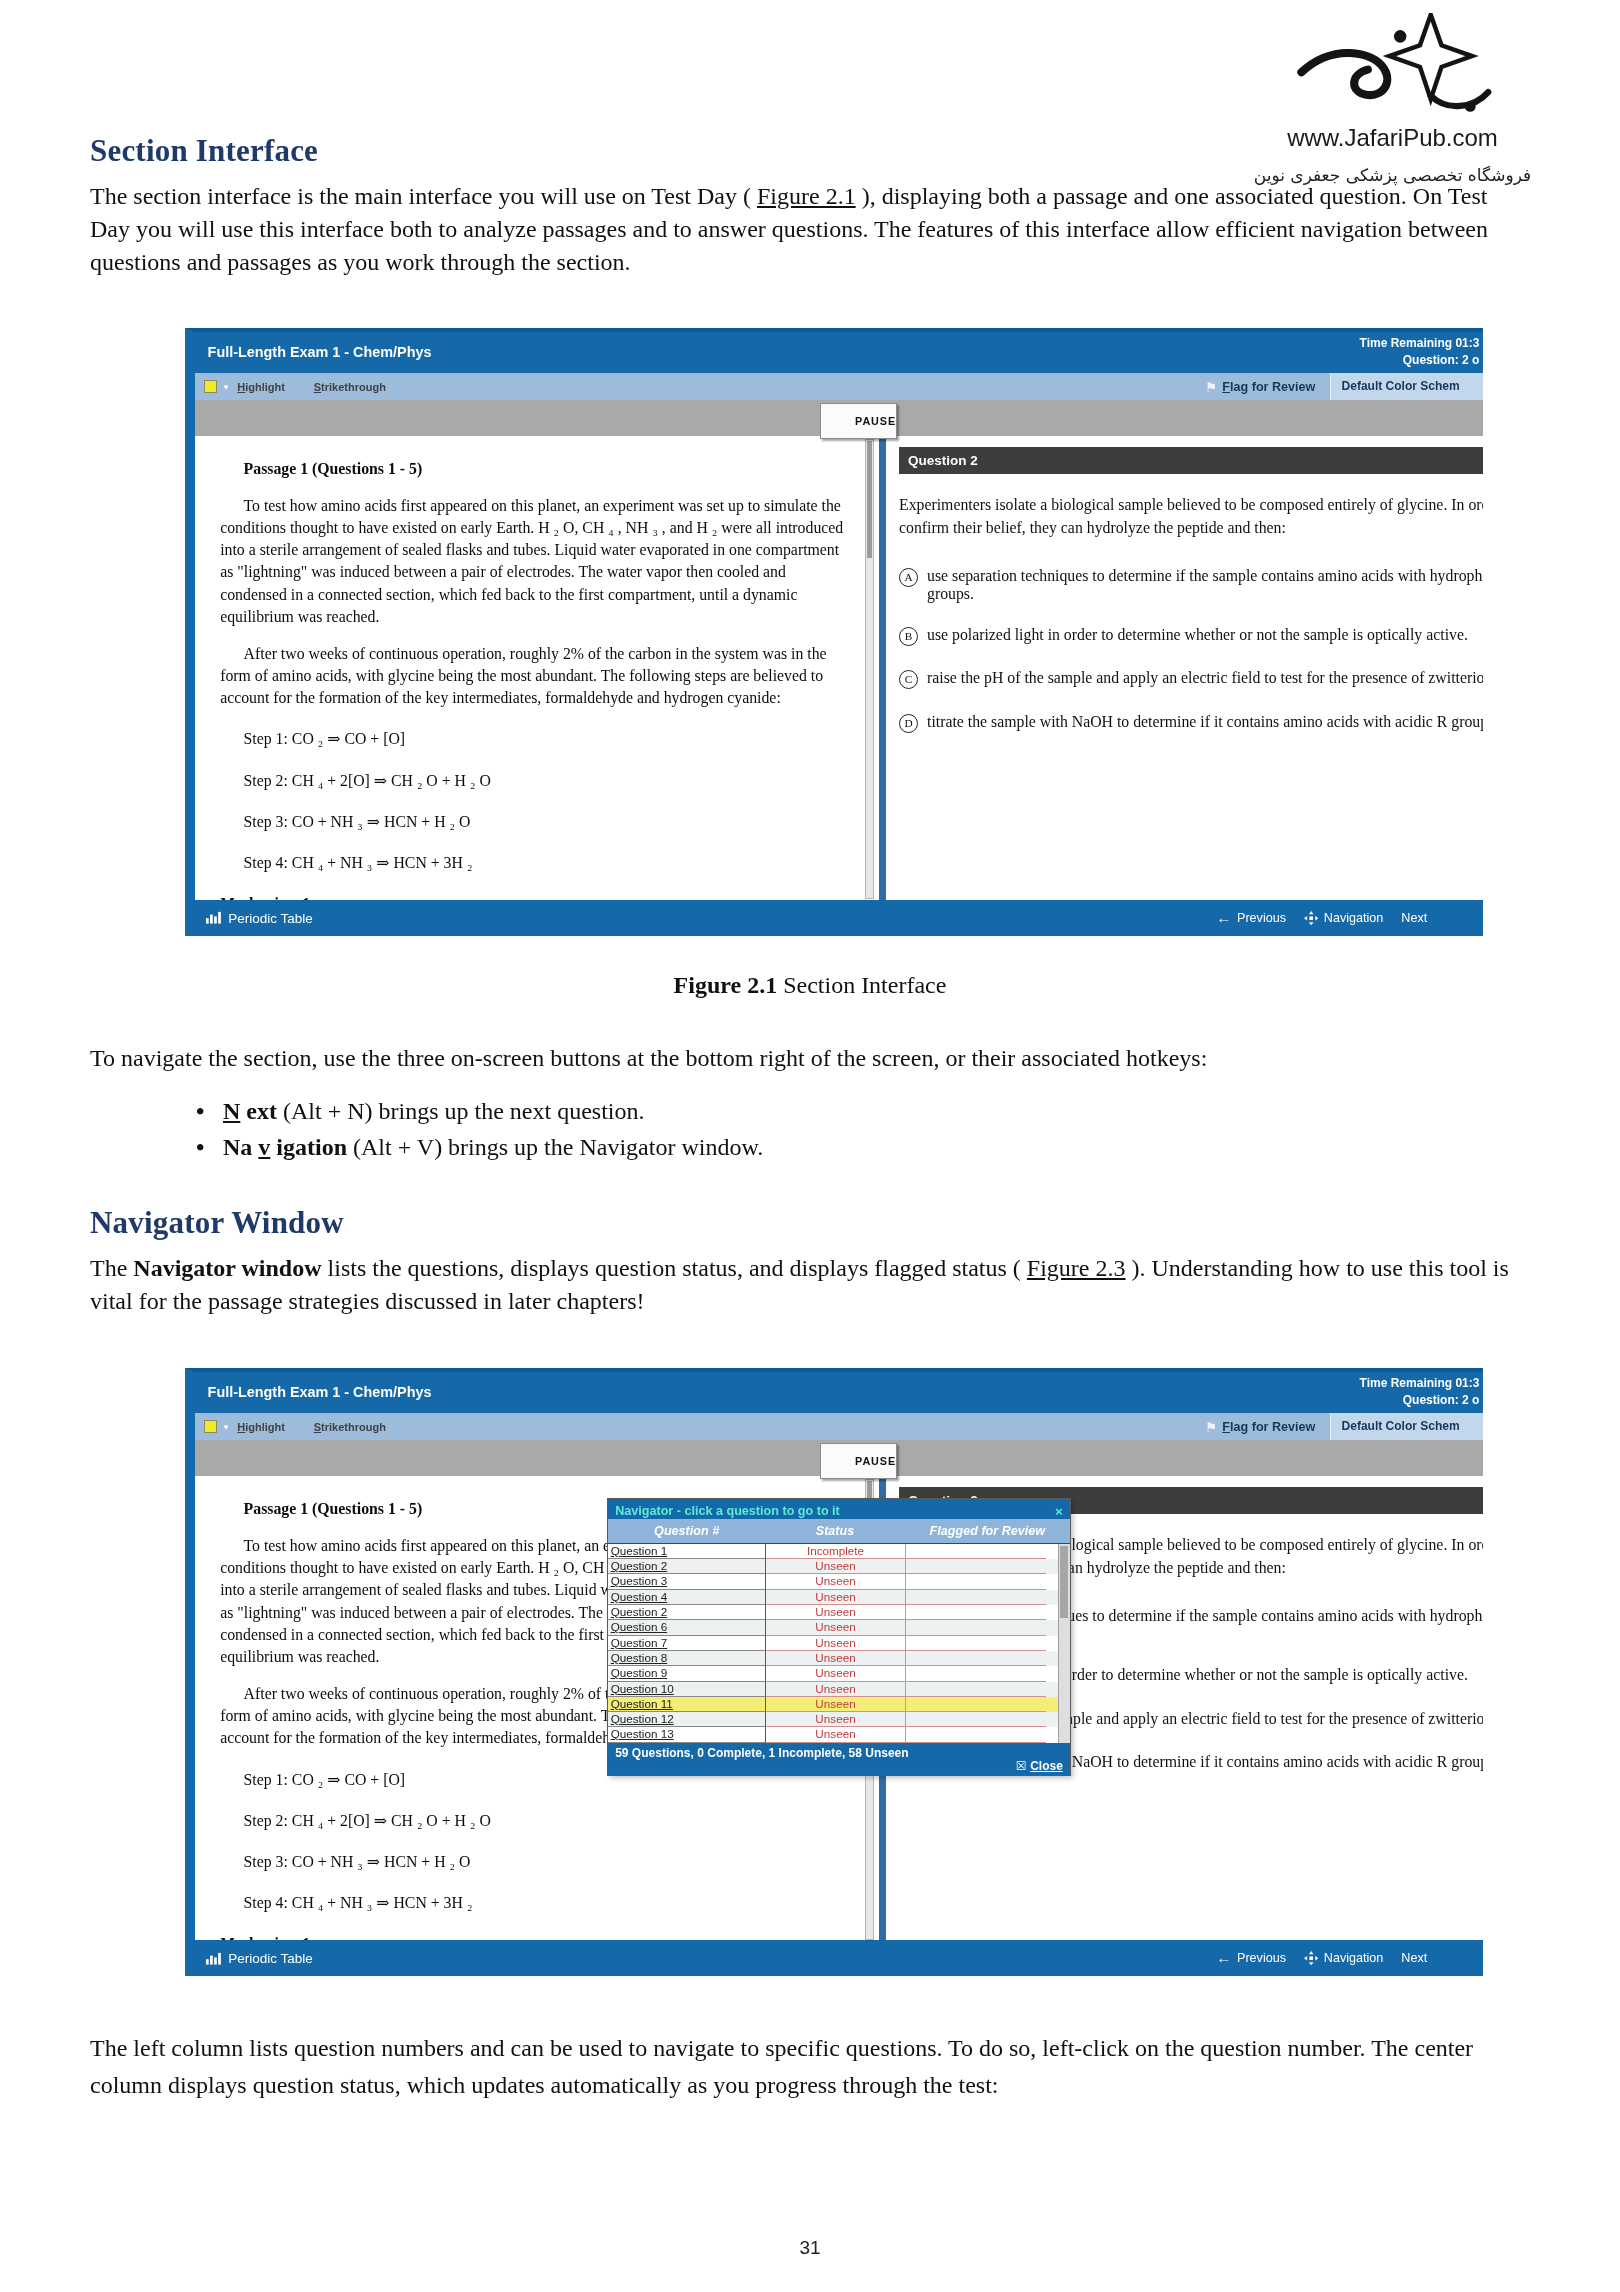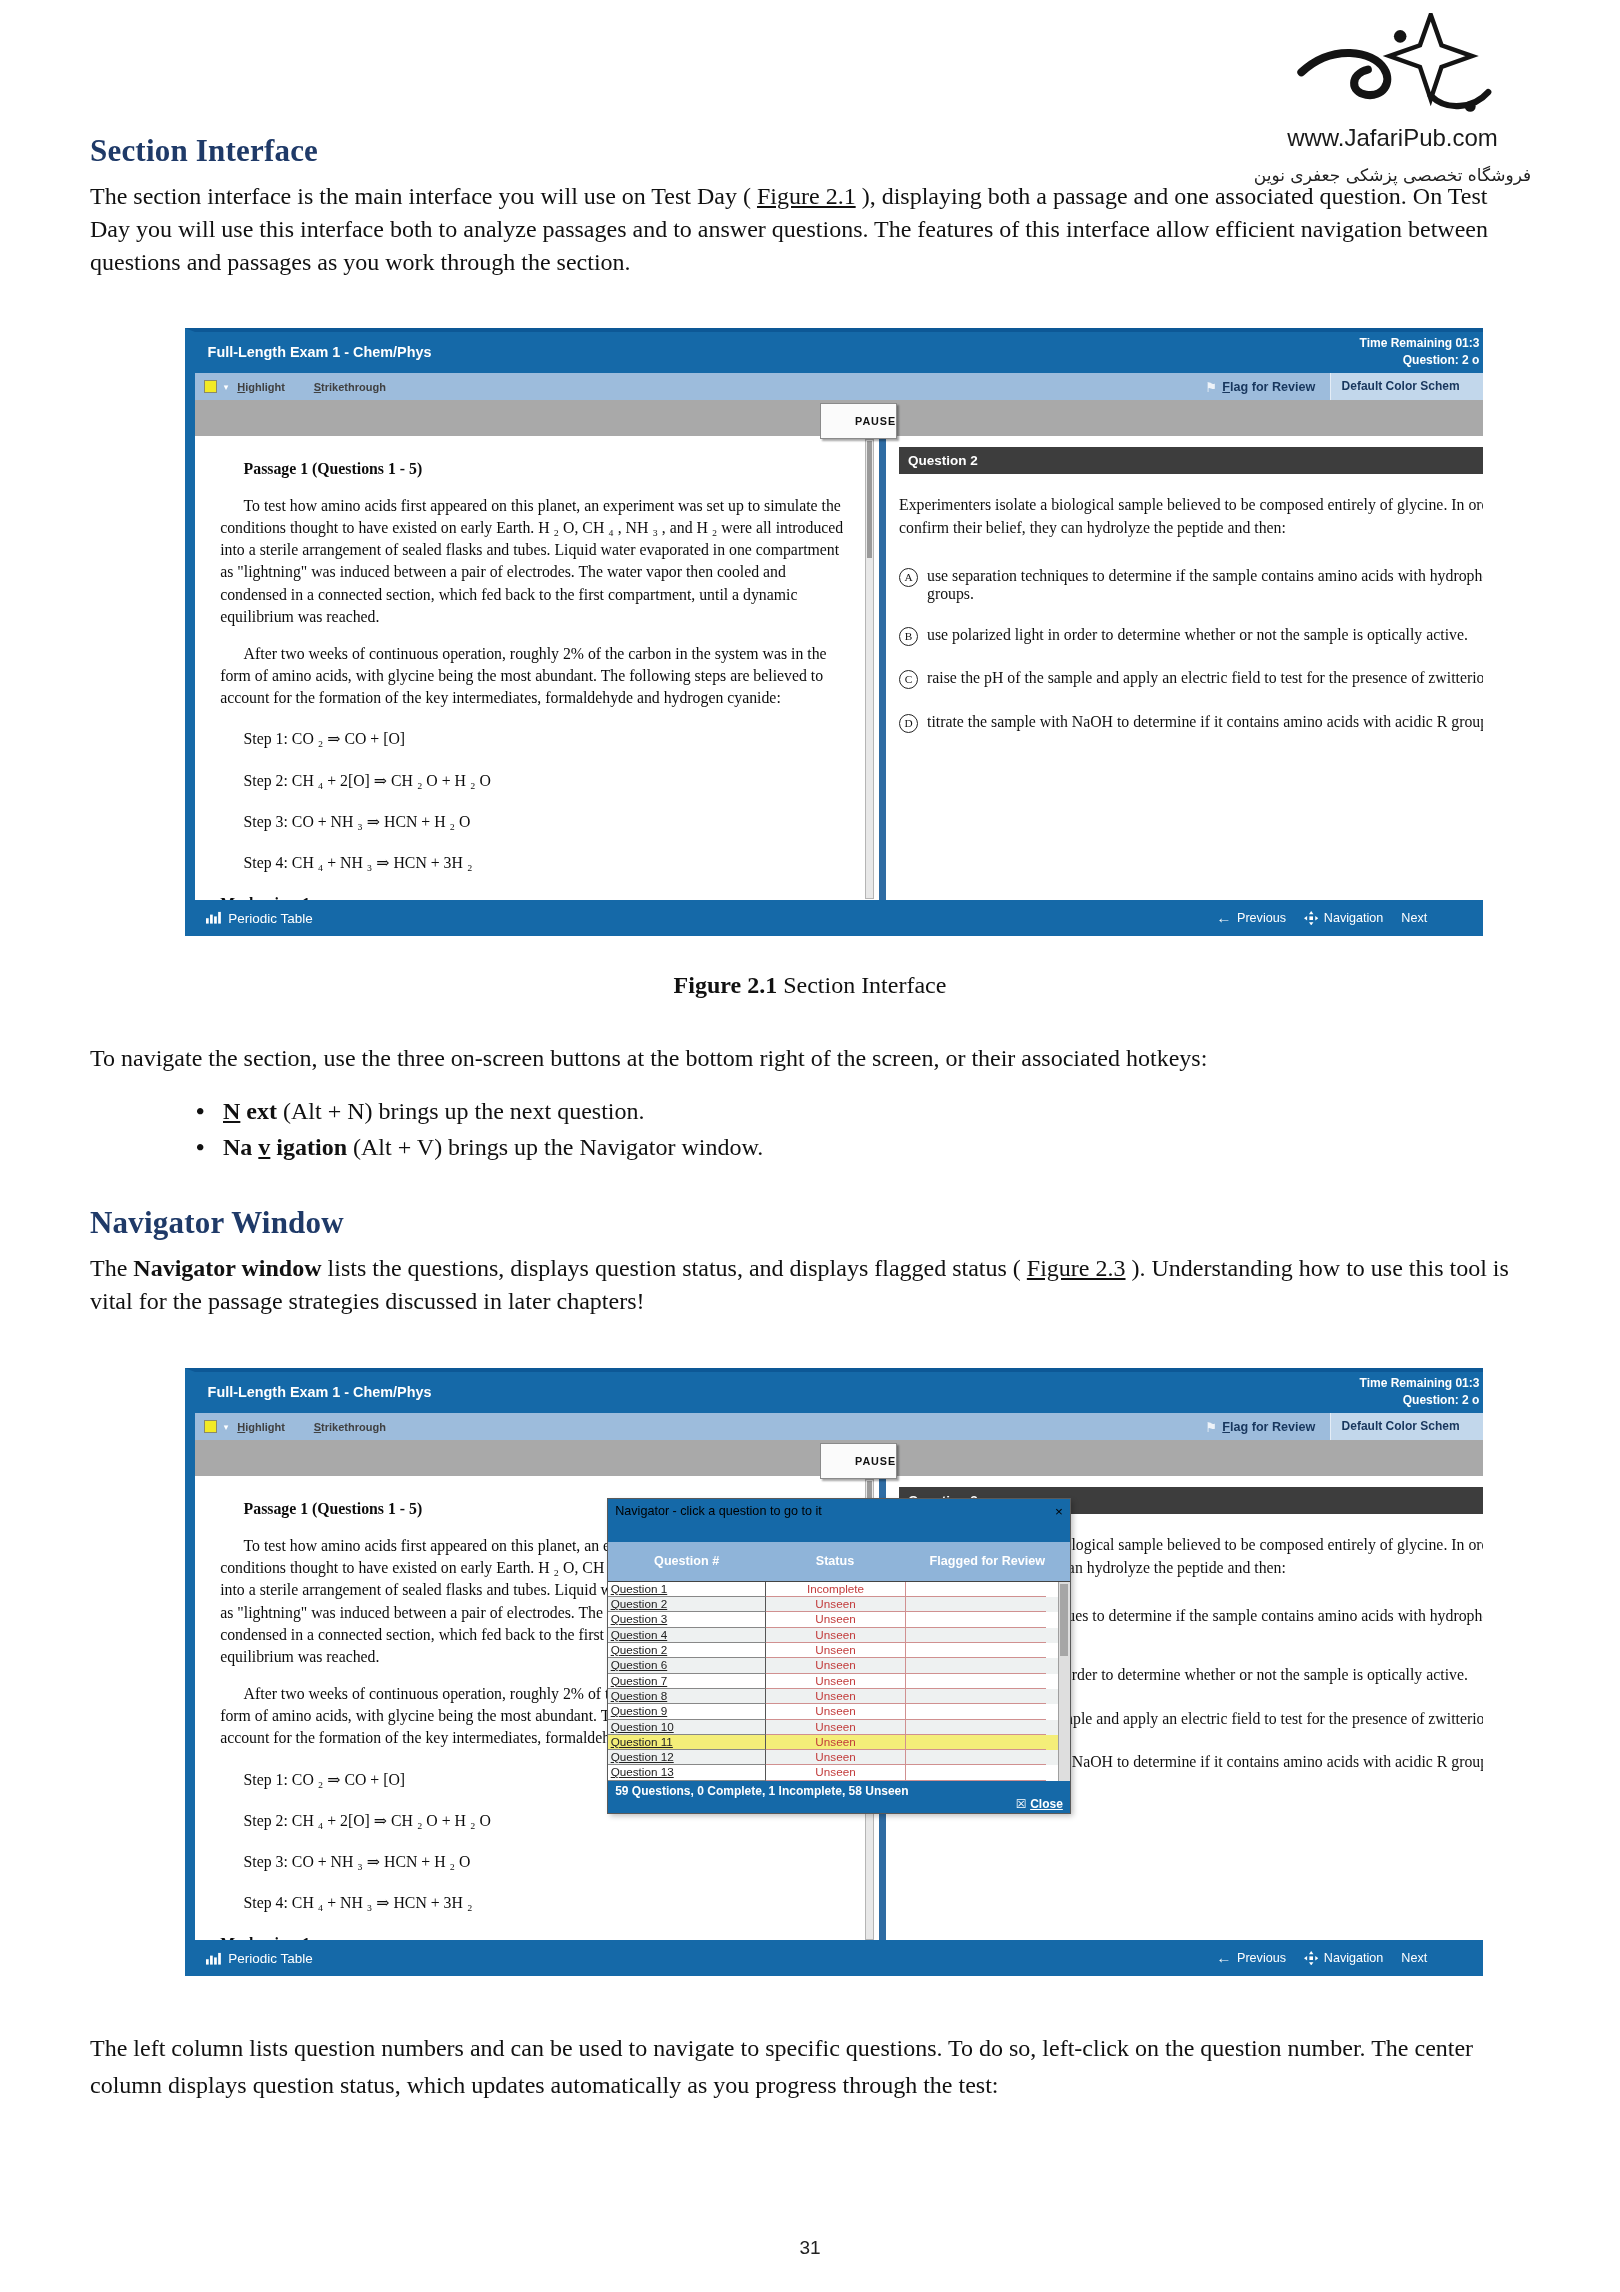--- a/index.html
+++ b/index.html
@@ -79,24 +79,24 @@
                justify-content:space-between; padding:0 10.8px; position:absolute; left:0; right:0; bottom:0; }
   .f-left { display:flex; align-items:center; gap:7.2px; font-size:13.5px; cursor:pointer; }
   .f-right { display:flex; align-items:center; gap:18px; font-size:12.6px; margin-right:45px; }
   .f-item { display:flex; align-items:center; gap:5.4px; cursor:pointer; }
   .arrowglyph { font-size:15.3px; }
 
   
   .navigator-popup { display:none; position:absolute; left:412px; top:21.6px; width:464px;
                      background:#fff; border:0.9px solid #5a5a5a; box-shadow:2.7px 2.7px 5.4px rgba(0,0,0,.25); z-index:6;
                      font-family:"Liberation Sans","DejaVu Sans",sans-serif; }
-  .np-title { background:#1569a8; color:#000000; height:43px; line-height:25px; padding:0 7.2px;
-              font-size:12.6px; font-weight:normal; position:relative; }
+  .np-title { background:#1569a8; color:#5eead4; height:20px; line-height:25px; padding:0 7.2px;
+              font-size:12.6px; font-weight:bold; position:relative; }
   .np-x { position:absolute; right:7.2px; top:0; font-size:13.5px; cursor:pointer; }
-  .np-head { display:flex; background:#8fb4d9; height:39px; align-items:center; }
+  .np-head { display:flex; background:#8fb4d9; height:24px; align-items:center;font-style:italic; }
   .np-head span { color:#fff; font-weight:bold; font-size:12.6px; text-align:center; }
   .nh-q { width:158px; } .nh-s { width:140px; } .nh-f { width:166px; }
   .np-rows { height:200px; overflow:hidden; position:relative; border-top:0.9px solid #444; }
   .nrow { display:flex; height:15.3px; background:#fff; }
   .nrow.alt { background:#eef1f1; }
   .nrow.hl { background:#f4ee79; }
   .ncell { font-size:11.7px; line-height:14.4px; display:block; }
   .nq { width:158px; padding-left:2.7px; text-decoration:underline; color:#222; cursor:pointer;
         border-right:0.9px solid #555; border-bottom:0.9px solid #888; }
   .nstatus { width:140px; text-align:center; color:#c23b3b;

